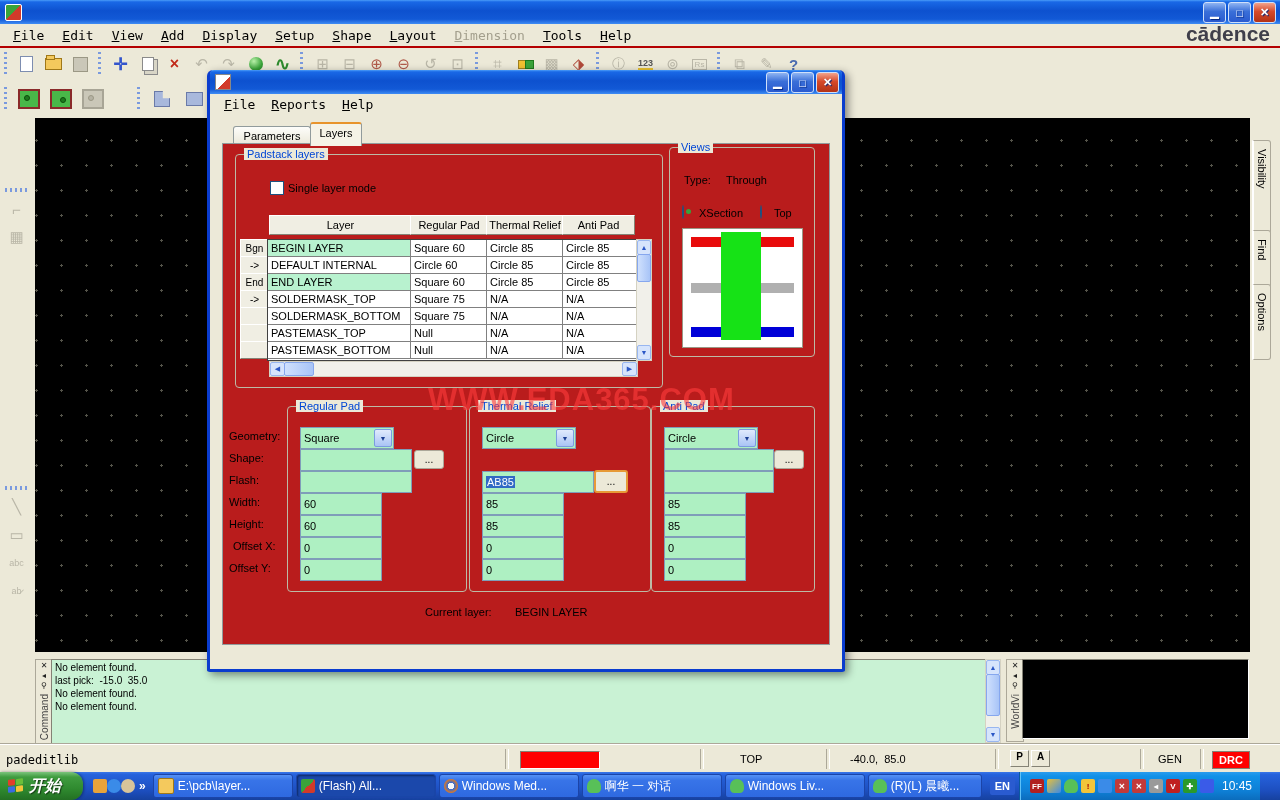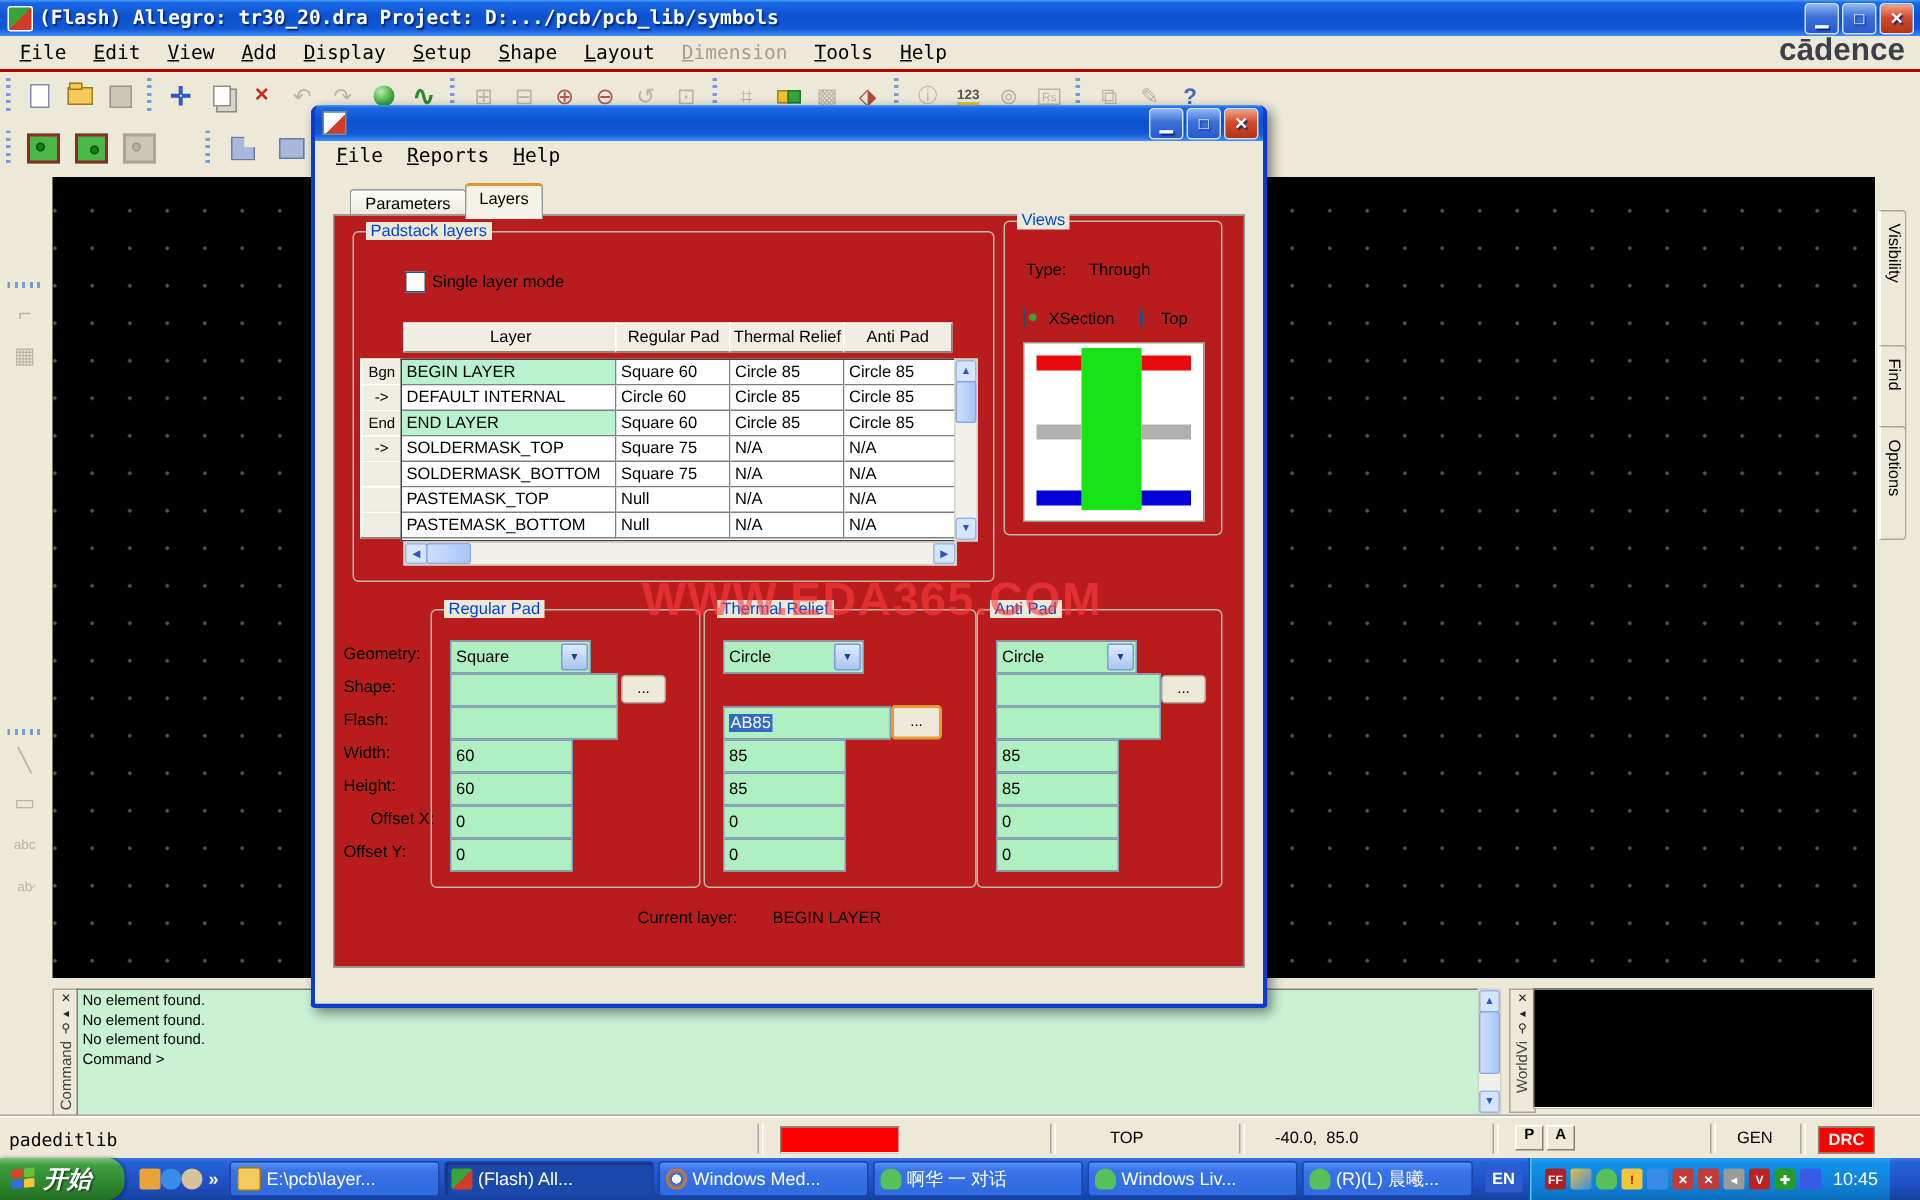--- a/index.html
+++ b/index.html
@@ -109,21 +109,20 @@
             font-size:8px;font-weight:bold;color:#fff;}
   
   #watermark{font-size:31px;font-weight:bold;letter-spacing:1px;color:rgba(255,60,60,.6);z-index:60;
              font-family:"Liberation Sans",sans-serif;}
 </style>
 </head>
 <body>
 
 <div class="abs xp-title" style="left:0;top:0;width:1280px;height:24px;">
   <span class="abs" style="left:5px;top:4px;width:15px;height:15px;background:linear-gradient(135deg,#3aa33a 50%,#d23a2a 50%);border:1px solid #fff;border-radius:2px;"></span>
-  <span style="margin-left:26px;">(Flash) Allegro: tr30_20.dra  Project: D:.../pcb/pcb_lib/symbols</span>
   <span class="abs" style="right:4px;top:2px;display:flex;">
     <span class="winbtn">▁</span>
     <span class="winbtn">□</span>
     <span class="winbtn close">✕</span>
   </span>
 </div>
 
 <div class="abs" style="left:0;top:24px;width:1280px;height:22px;background:#ece9d8;display:flex;align-items:center;padding-left:4px;">
   <span class="menu-item">File</span>
   <span class="menu-item">Edit</span>
@@ -406,21 +405,21 @@
         <i class="abs" style="left:8px;top:98px;width:30px;height:10px;background:#0000d8;"></i>
         <i class="abs" style="left:78px;top:98px;width:33px;height:10px;background:#0000d8;"></i>
       </div>
     </div>
 
     <div class="abs" style="left:6px;top:282px;height:20px;line-height:20px;">Geometry:</div>
     <div class="abs" style="left:6px;top:304px;height:20px;line-height:20px;">Shape:</div>
     <div class="abs" style="left:6px;top:326px;height:20px;line-height:20px;">Flash:</div>
     <div class="abs" style="left:6px;top:348px;height:20px;line-height:20px;">Width:</div>
     <div class="abs" style="left:6px;top:370px;height:20px;line-height:20px;">Height:</div>
-    <div class="abs" style="left:24px;top:392px;height:20px;line-height:20px;">Offset X:</div>
+    <div class="abs" style="left:10px;top:392px;height:20px;line-height:20px;">Offset X:</div>
     <div class="abs" style="left:6px;top:414px;height:20px;line-height:20px;">Offset Y:</div>
 
     <div class="grp" style="left:64px;top:262px;width:178px;height:184px;">
       <span class="glabel">Regular Pad</span>
       <div class="field abs" style="left:12px;top:20px;width:86px;height:18px;">
         <span>Square</span>
         <span class="combo-arrow">▼</span>
       </div>
       <div class="field abs" style="left:12px;top:42px;width:104px;height:18px;"></div>
       <div class="browse abs" style="left:126px;top:43px;width:28px;height:17px;">...</div>
@@ -470,23 +469,23 @@
 <div class="abs" style="left:0;top:652px;width:1280px;height:92px;background:#ece9d8;">
 
   <div class="abs dock-grip" style="left:35px;top:7px;width:16px;height:82px;">
     <span class="gicn">✕</span>
     <span class="gicn">◂</span>
     <span class="gicn">⚲</span>
     <span class="dock-vtext">Command</span>
   </div>
   <div id="cmdbox" class="abs" style="left:51px;top:7px;width:933px;height:82px;">
     <div>No element found.</div>
+    <div>last pick:  -15.0  35.0</div>
     <div>No element found.</div>
     <div>No element found.</div>
-    <div>Command &gt;</div>
   </div>
   <div class="abs sb-track" style="left:985px;top:7px;width:14px;height:82px;">
     <div class="sb-btn" style="position:absolute;left:0;top:0;width:12px;height:13px;">▲</div>
     <div class="sb-thumb" style="position:absolute;left:0;top:14px;width:12px;height:40px;"></div>
     <div class="sb-btn" style="position:absolute;left:0;bottom:0;width:12px;height:13px;">▼</div>
   </div>
 
   <div class="abs dock-grip" style="left:1006px;top:7px;width:16px;height:80px;">
     <span class="gicn">✕</span>
     <span class="gicn">◂</span>

